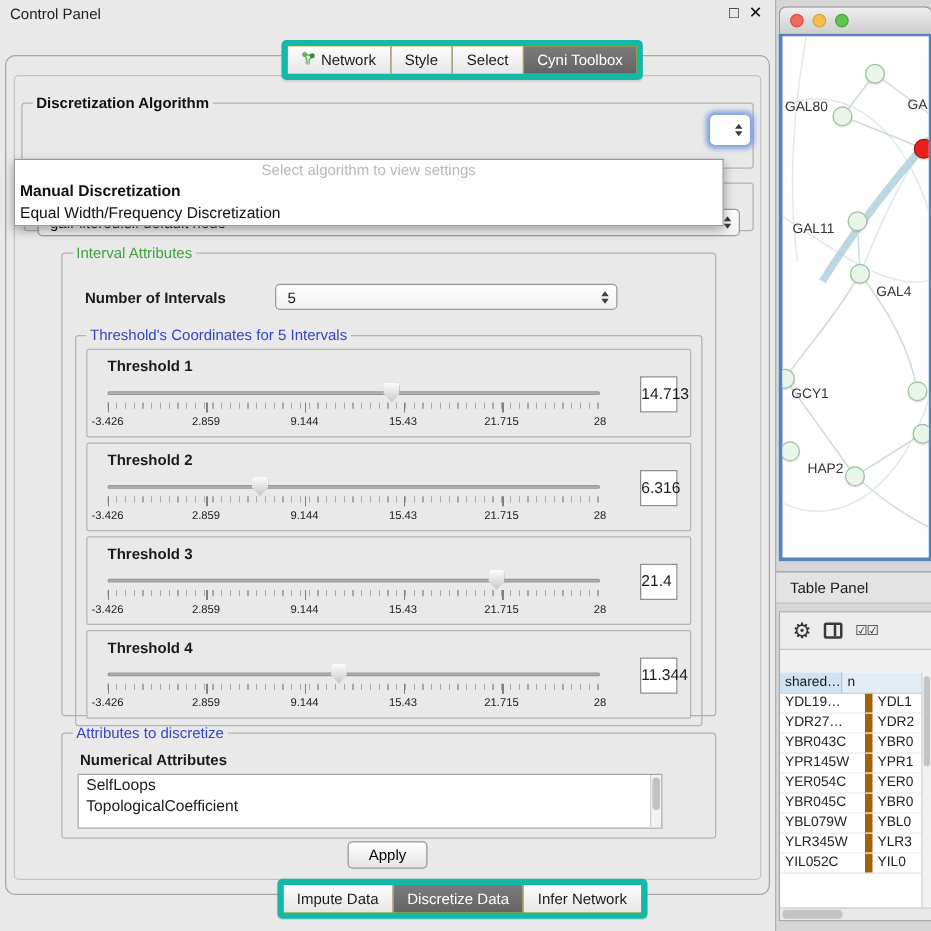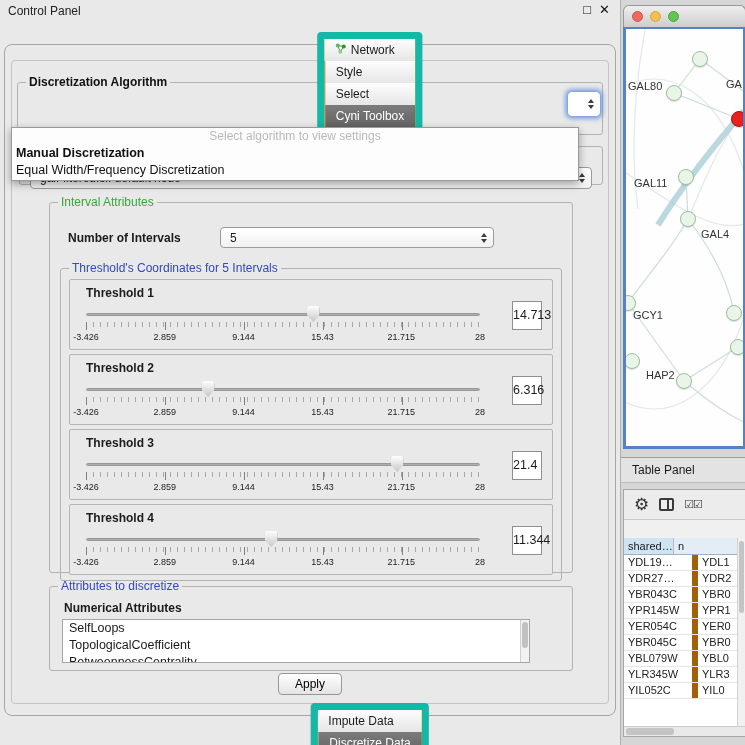--- a/index.html
+++ b/index.html
@@ -6,21 +6,21 @@
   html,body { background:#cfcfcf; }
   body { font-family:"Liberation Sans", sans-serif; }
   .root { position:relative; width:745px; height:745px; overflow:hidden; background:#e9e9e9; font-size:12px; color:#1b1b1b; }
 
   
   .titlebar { position:absolute; left:0; top:0; width:620px; height:22px; display:flex; align-items:center; padding:0 8px; background:#e9e9e9; }
   .titlebar .wtitle { font-size:12px; color:#222; }
   .winbtns { position:absolute; right:10px; top:2px; display:flex; gap:8px; font-size:13px; color:#111; }
   .winbtns span { cursor:default; }
 
-  .tabbar { position:absolute; display:flex; border:7px solid #14b8a6; border-radius:4px; overflow:hidden; background:#eab308; box-shadow:0 1px 1px rgba(0,0,0,.10); z-index:20;flex-direction:column; }
+  .tabbar { position:absolute; display:flex; border:5px solid #14b8a6; border-radius:4px; overflow:hidden; background:#eab308; box-shadow:0 1px 1px rgba(0,0,0,.10); z-index:20; }
   .top-tabs { left:50%; transform:translateX(-50%); top:32px; margin-left:-3px; }
   .bottom-tabs { left:50%; transform:translateX(-50%); top:703px; margin-left:-3px; }
   .tab { display:flex; align-items:center; gap:5px; padding:3px 11px; height:22px; font-size:12px; background:linear-gradient(#fdfdfd,#e6e6e6); border-left:1px solid #9c9c9c; white-space:nowrap; }
   .tab:first-child { border-left:none; }
   .tab.selected { background:linear-gradient(#7b7b7b,#646464); color:#fff; }
 
   .main-panel { position:absolute; left:4px; top:44px; width:612px; height:672px; background:#e9e9e9; border:1px solid #a6a6a6; border-radius:8px; }
   .inner-frame { position:absolute; left:6px; top:15px; right:6px; bottom:11px; border:1px solid #c4c4c4; border-radius:4px; }
 
   fieldset { position:absolute; border:1px solid #b2b2b2; border-radius:3px; background:transparent; }
@@ -269,21 +269,20 @@
       </fieldset>
     </fieldset>
 
     <fieldset class="attr-group blue">
       <legend>Attributes to discretize</legend>
       <span class="attr-label">Numerical Attributes</span>
       <div class="attr-list">
         <div>
             <div class="attr-item">SelfLoops</div>
             <div class="attr-item">TopologicalCoefficient</div>
-            <div class="attr-item">BetweennessCentrality</div>
           </div>
         <div class="attr-scroll">
             <div class="sthumb"></div>
           </div>
       </div>
     </fieldset>
 
     <button class="apply-btn">Apply</button>
   </div>
 

